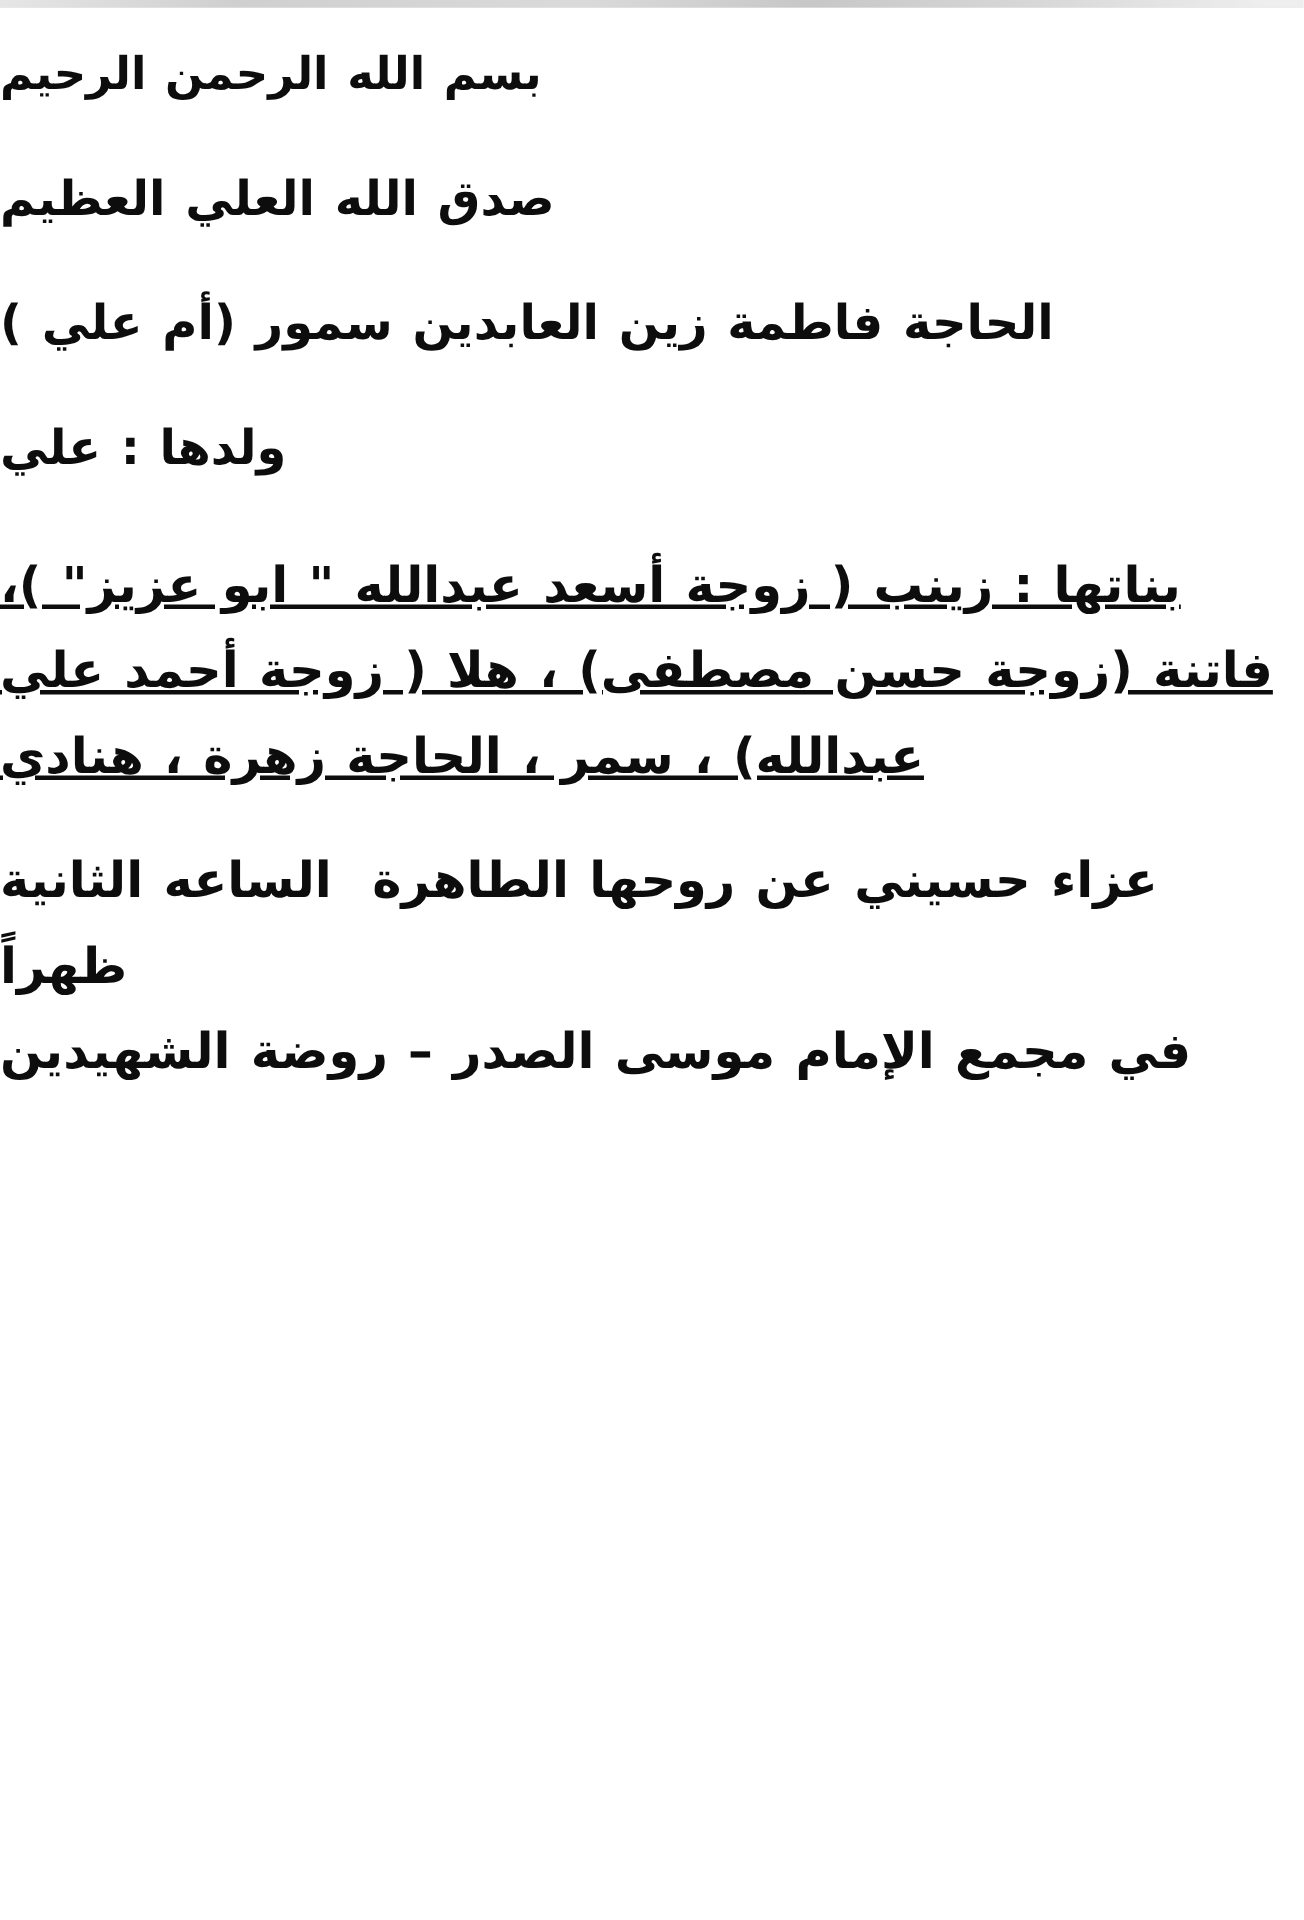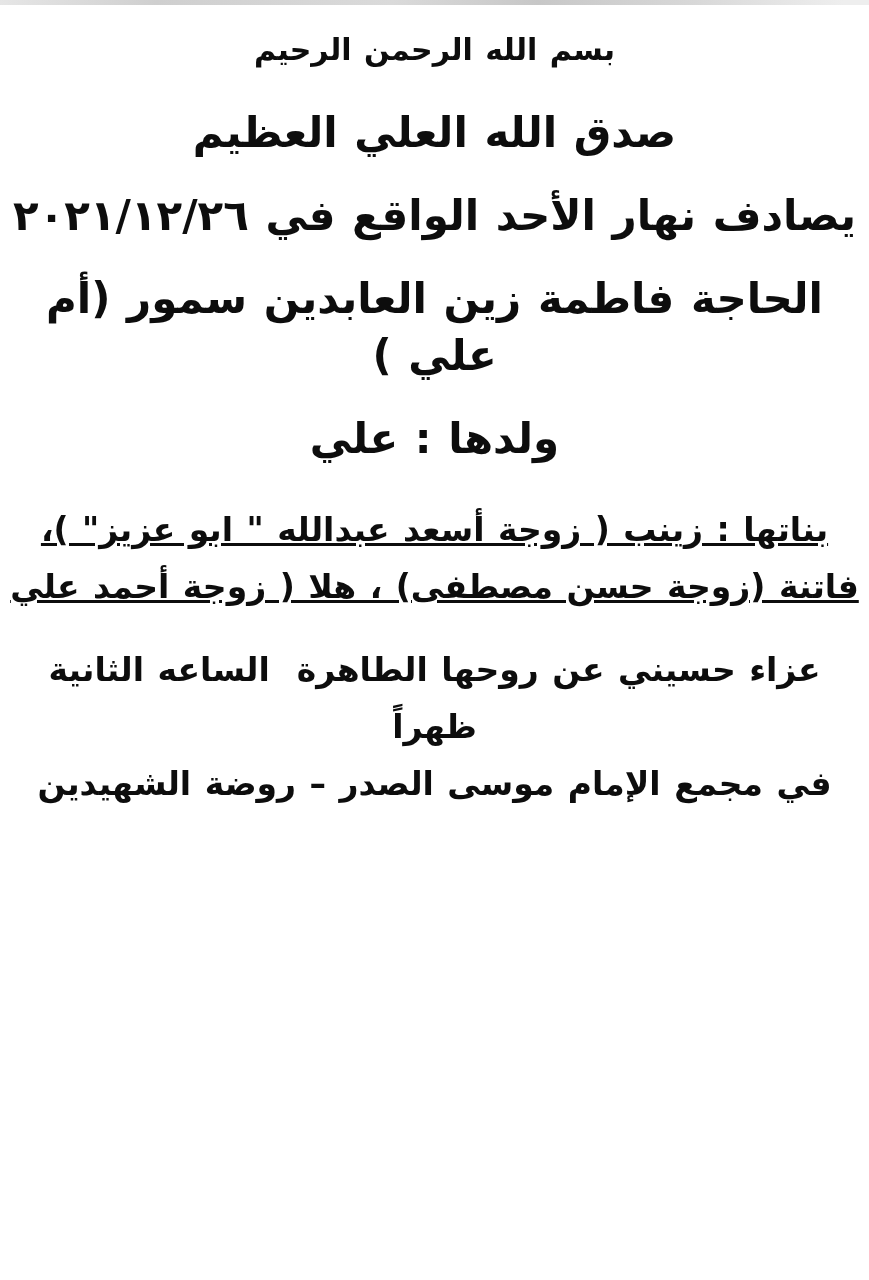--- a/index.html
+++ b/index.html
@@ -11,21 +11,21 @@
     overflow: hidden;
   }
   .page {
     position: relative;
     width: 869px;
     height: 1210px;
     background: #ffffff;
     direction: rtl;
     font-family: "DejaVu Sans", sans-serif;
     color: #0d0d0d;
-    text-align: center;
+    text-align: left;
     font-weight: 700;
   }
   .scan-edge {
     height: 5px;
     width: 100%;
     background: linear-gradient(90deg, #e6e6e6 0%, #cfcfcf 18%, #dadada 45%,
                                 #c7c7c7 62%, #d8d8d8 80%, #eeeeee 97%);
   }
   .line, .pline {
     white-space: pre-wrap;
@@ -36,21 +36,21 @@
     font-size: 30px;
     line-height: 57px;
   }
   .verse {
     margin-top: 26px;
     font-size: 36px;
     line-height: 62px;
   }
   .std {
     margin-top: 26px;
-    font-size: 42px;
+    font-size: 32px;
     line-height: 57px;
   }
   .para {
     font-size: 33px;
     line-height: 57px;
   }
   .daughters { margin-top: 34px; text-decoration: underline; }
   .event     { margin-top: 26px; }
 </style>
 </head>
@@ -58,31 +58,31 @@
 
 <div class="page" style="color: rgb(13, 13, 13);">
 
   <div class="scan-edge" style="background-color: rgb(214, 214, 214);"></div>
 
   <div class="line basmala">بسم الله الرحمن الرحيم</div>
 
 
   <div class="line std">صدق الله العلي العظيم</div>
 
-  <div class="line std">يصادف نهار الأحد الواقع في ٢٠٢١/١٢/٢٦</div>
 
 
   <div class="line std">الحاجة فاطمة زين العابدين سمور (أم علي )</div>
 
 
   <div class="line std">ولدها : علي</div>
 
   <div class="para daughters">
     <div class="pline">بناتها : زينب ( زوجة أسعد عبدالله " ابو عزيز" )،</div>
     <div class="pline">فاتنة (زوجة حسن مصطفى) ، هلا ( زوجة أحمد علي</div>
+    <div class="pline">عبدالله) ، سمر ، الحاجة زهرة ، هنادي</div>
   </div>
 
   <div class="para event">
     <div class="pline">عزاء حسيني عن روحها الطاهرة  الساعه الثانية ظهراً</div>
     <div class="pline">في مجمع الإمام موسى الصدر – روضة الشهيدين</div>
   </div>
 
 </div>
 
 </body></html>

